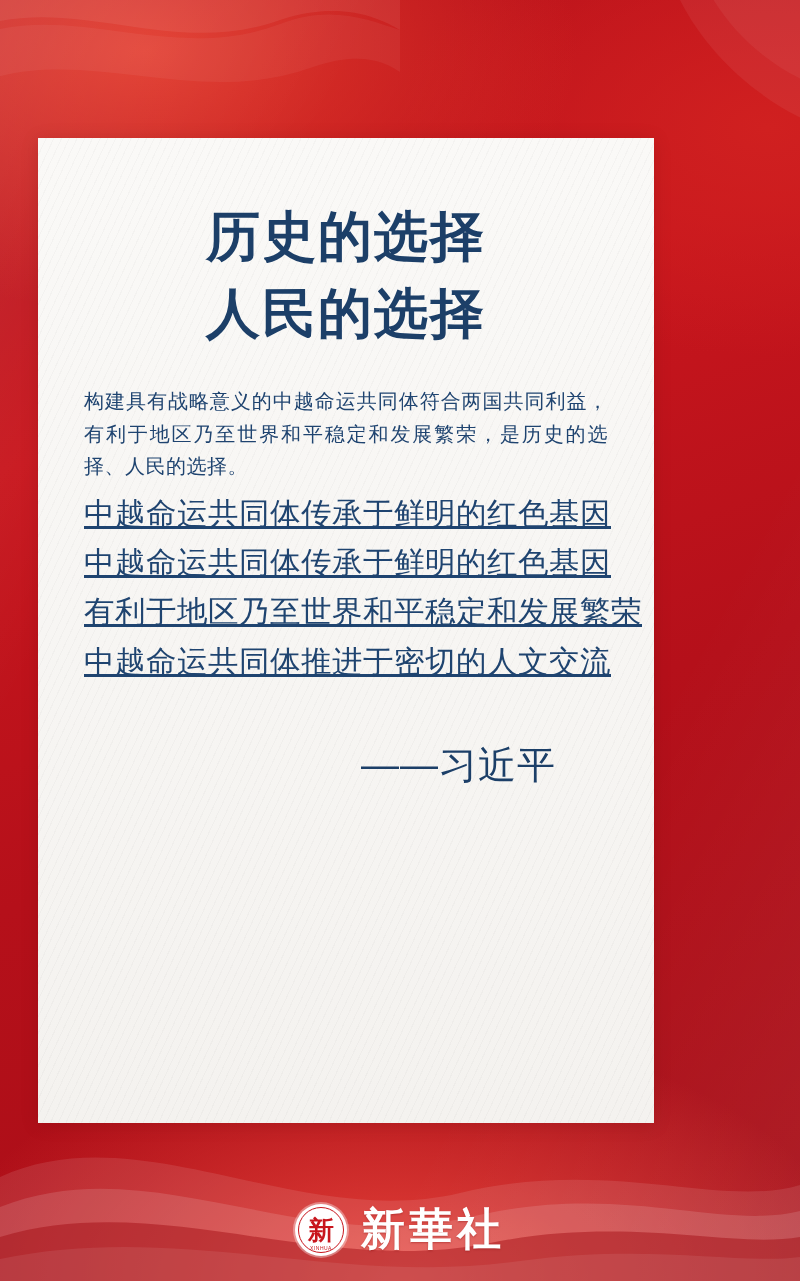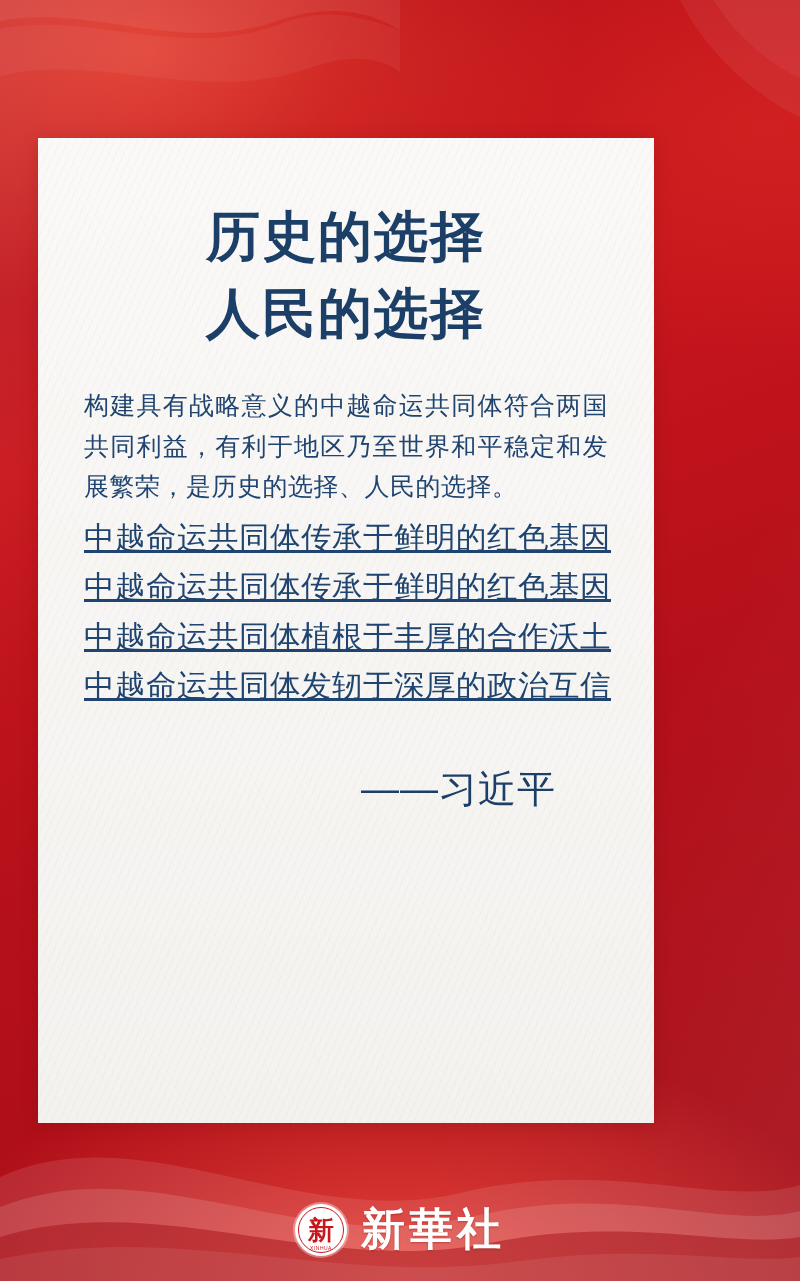--- a/index.html
+++ b/index.html
@@ -63,21 +63,21 @@
     letter-spacing: 2px;
   }
   .title-line { display: block; }
 
   .body-block {
     margin: 34px 46px 0 46px;
     color: #1c3f68;
   }
 
   .para {
-    font-size: 25px;
+    font-size: 20px;
     line-height: 1.62;
     letter-spacing: 0.5px;
     color: #1f4470;
     text-align: justify;
     text-justify: inter-character;
   }
 
   .para-lines {
     margin-top: 6px;
   }
@@ -199,22 +199,22 @@
       <span class="title-line">人民的选择</span>
     </div>
 
     <div class="body-block">
 
       <div class="para">构建具有战略意义的中越命运共同体符合两国共同利益，有利于地区乃至世界和平稳定和发展繁荣，是历史的选择、人民的选择。</div>
 
       <div class="para-lines">
         <div class="pline">中越命运共同体传承于鲜明的红色基因</div>
         <div class="pline">中越命运共同体传承于鲜明的红色基因</div>
-        <div class="pline">中越命运共同体植根于丰厚的合作沃土</div>
-        <div class="pline">中越命运共同体发轫于深厚的政治互信</div>
+        <div class="pline">有利于地区乃至世界和平稳定和发展繁荣</div>
+        <div class="pline">中越命运共同体推进于密切的人文交流</div>
       </div>
 
       <div class="attrib">——习近平</div>
 
 
     </div>
   </div>
 
   <svg class="wave-wrap" viewBox="0 0 800 200" preserveAspectRatio="none">
     <path d="M0,96 C140,32 300,150 460,112 C610,76 720,128 800,104 L800,200 L0,200 Z" fill="rgba(255,255,255,0.10)"></path>

